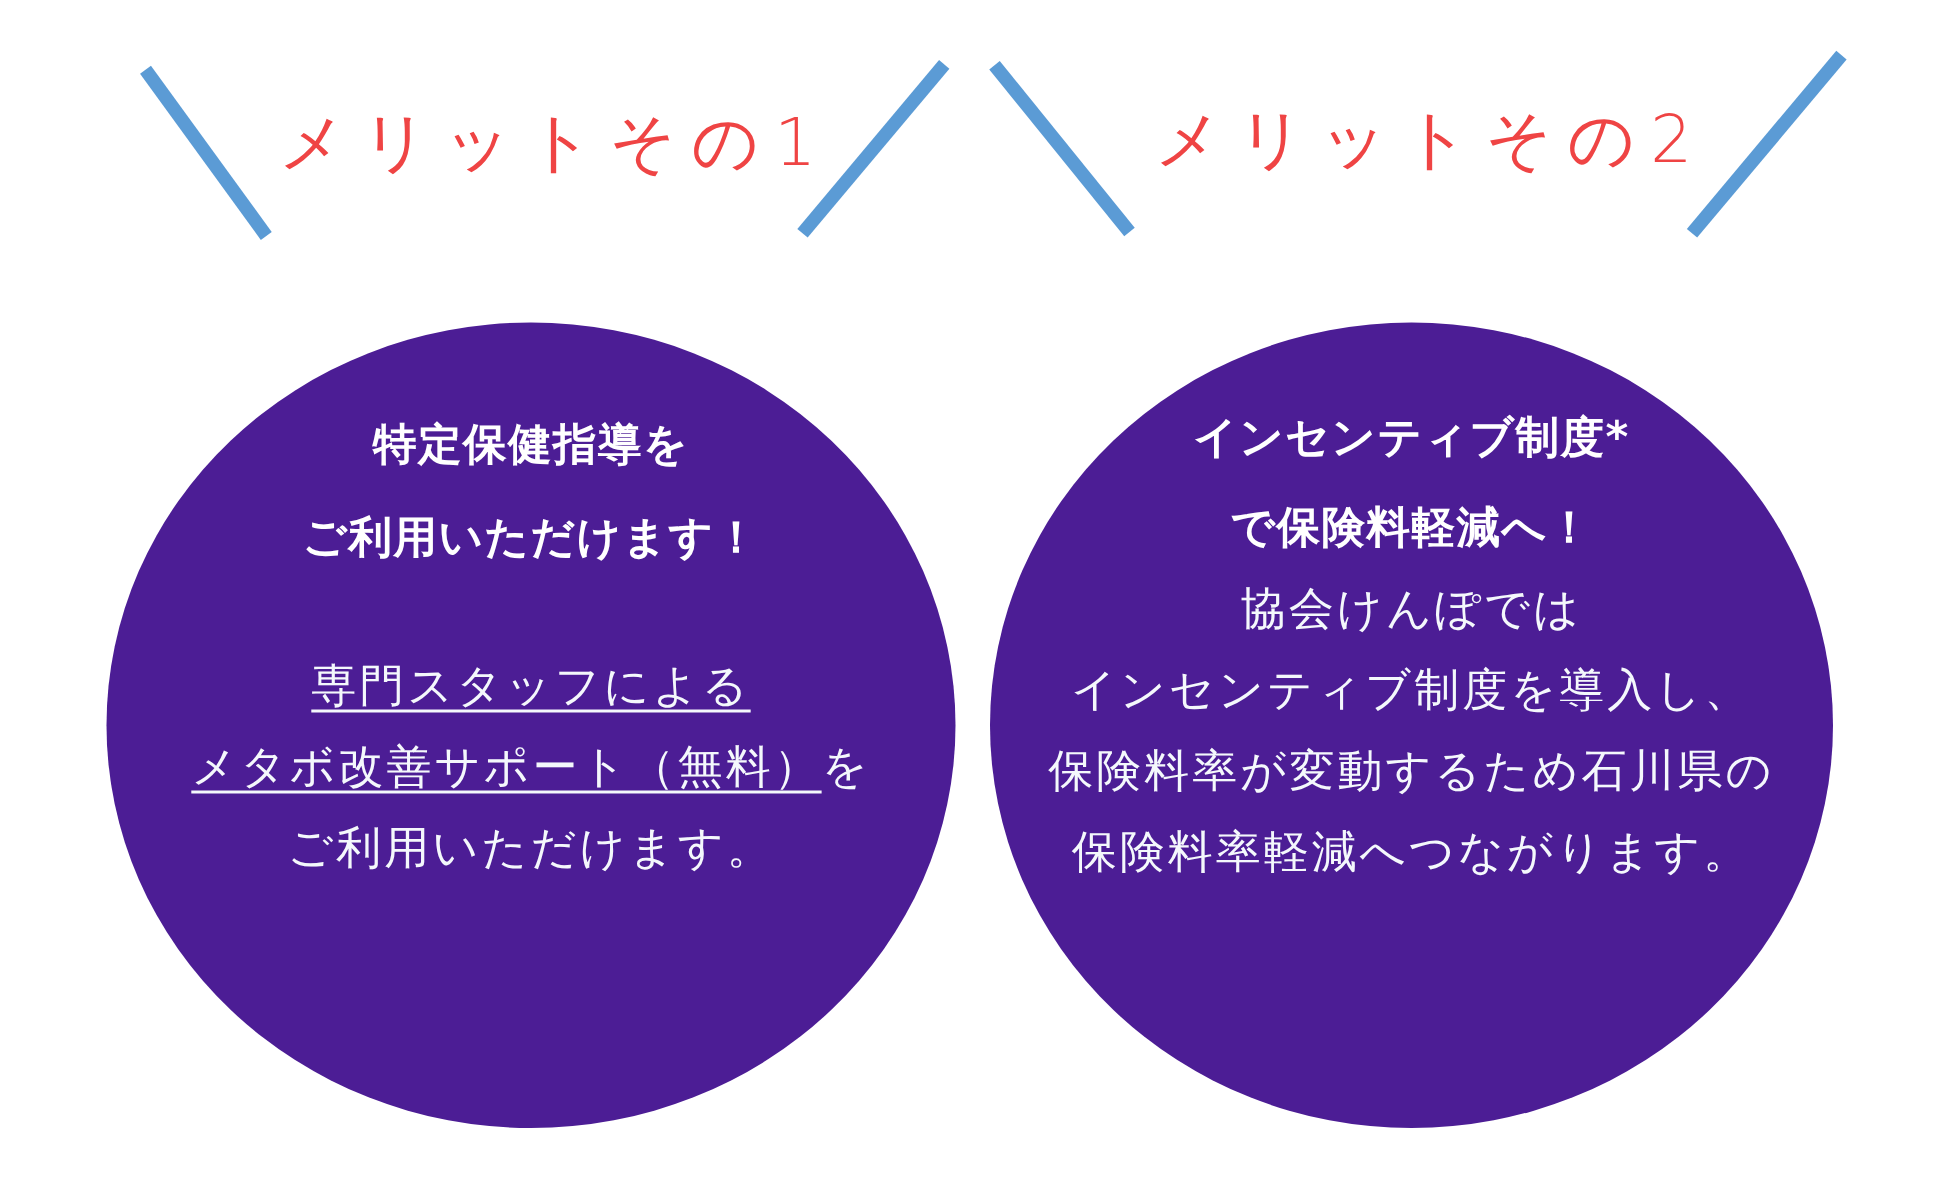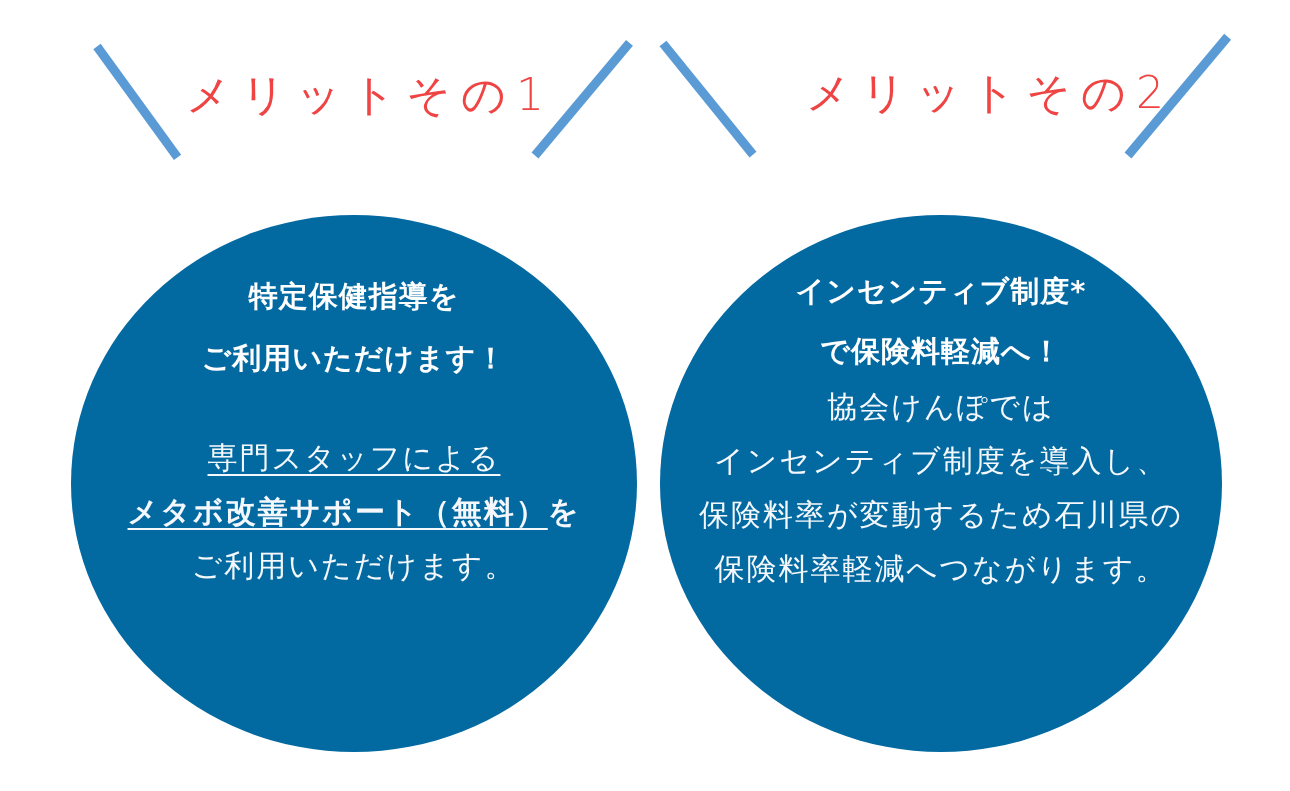--- a/index.html
+++ b/index.html
@@ -1,46 +1,46 @@
 <!DOCTYPE html>
 <html><head>
 <meta charset="utf-8">
 <style>
   html, body { margin:0; padding:0; background:#ffffff; }
   body { width:1290px; height:791px; position:relative; overflow:hidden;
          font-family:"DejaVu Sans", "Liberation Sans", sans-serif; }
   .deco-line { position:absolute; background:#5b9bd5; height:9px; transform-origin:0 50%; }
   .merit-heading { position:absolute; font-size:44px; font-weight:300; color:#ef4444;
                    letter-spacing:10px; white-space:nowrap; text-align:center; }
-  .circle { position:absolute; background:#0369a1; border-radius:50%; }
+  .circle { position:absolute; background:#4c1d95; border-radius:50%; }
   .circle-content { position:absolute; left:0; right:0; text-align:center; color:#ffffff; }
   .title-line { font-size:29px; font-weight:bold; white-space:nowrap; letter-spacing:1px; }
   .body-line { font-size:30px; font-weight:300; white-space:nowrap; letter-spacing:2px; color:#f4f8fc; }
   .u { text-decoration:underline; text-decoration-thickness:2px; text-underline-offset:6px; }
 </style>
 </head>
 <body>
 
 <div class="deco-line" style="left:97px; top:42px; width:137px; transform:rotate(54deg);"></div>
 <div class="deco-line" style="left:535px; top:151px; width:147px; transform:rotate(-50deg);"></div>
 <div class="deco-line" style="left:663px; top:39px; width:143px; transform:rotate(51deg);"></div>
 <div class="deco-line" style="left:1128px; top:151px; width:155px; transform:rotate(-50deg);"></div>
 
 <div class="merit-heading" style="left:180px; top:66px; width:380px;">メリットその1</div>
-<div class="merit-heading" style="left:800px; top:64px; width:380px;">メリットその2</div>
+<div class="merit-heading" style="left:764px; top:64px; width:380px;">メリットその2</div>
 
 <div class="circle" style="left:71px; top:215px; width:566px; height:537px;">
   <div class="circle-content" style="top:50px;">
     <div class="title-line" style="height:62px; line-height:62px;">特定保健指導を</div>
     <div class="title-line" style="height:62px; line-height:62px;">ご利用いただけます！</div>
     <div style="height:42px;"></div>
     <div class="body-line" style="height:54px; line-height:54px;">
       <span class="u">専門スタッフによる</span>
     </div>
-    <div class="body-line" style="height:54px; line-height:54px;font-weight:bold;">
+    <div class="body-line" style="height:54px; line-height:54px;">
       <span class="u">メタボ改善サポート（無料）</span><span>を</span>
     </div>
     <div class="body-line" style="height:54px; line-height:54px;">ご利用いただけます。</div>
   </div>
 </div>
 
 <div class="circle" style="left:660px; top:215px; width:562px; height:537px;">
   <div class="circle-content" style="top:45px;">
     <div class="title-line" style="height:62px; line-height:62px;">インセンティブ制度*</div>
     <div class="title-line" style="height:58px; line-height:58px;">で保険料軽減へ！</div>

